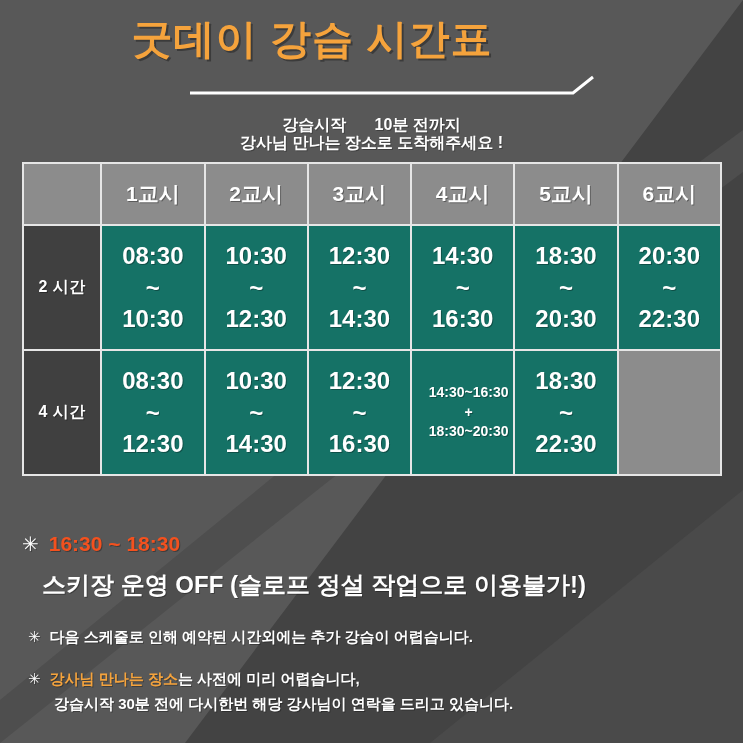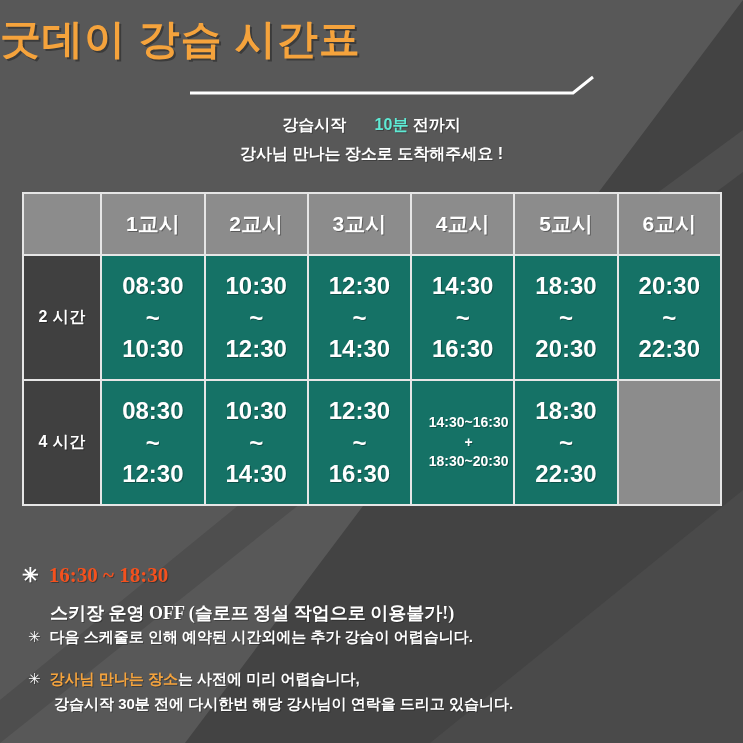--- a/index.html
+++ b/index.html
@@ -45,20 +45,21 @@
     width: 743px; height: 743px;
     background: #4a4a4a;
     clip-path: polygon(743px 490px, 743px 743px, 430px 743px);
   }
 
   
   .title-wrap {
     position: absolute;
     left: 0; top: 14px;
     width: 624px;
+    text-align: center;
   }
   .title {
     display: inline-block;
     font-size: 41px;
     font-weight: bold;
     color: #f5a33c;
     letter-spacing: 1px;
     text-shadow: 2px 2px 0 rgba(0,0,0,0.32);
     line-height: 1.25;
   }
@@ -75,28 +76,28 @@
     position: absolute;
     left: 0;
     width: 743px;
     text-align: center;
     font-size: 16px;
     font-weight: bold;
     color: #ffffff;
     text-shadow: 1px 1px 0 rgba(0,0,0,0.28);
   }
   .subtitle.line1 { top: 115px; }
-  .subtitle.line2 { top: 144px; }
-  .sub-accent { color: #5eead4; margin-left: 24px; }
+  .subtitle.line2 { top: 133px; }
+  .sub-accent { color: #ffffff; margin-left: 24px; }
 
   
   .table-wrap {
     position: absolute;
     left: 22px;
-    top: 192px;
+    top: 162px;
     width: 700px;
   }
   table.schedule {
     border-collapse: collapse;
     table-layout: fixed;
     width: 700px;
     background: #8c8c8c;
   }
   table.schedule td, table.schedule th {
     border: 2px solid #e6e6e6;
@@ -142,40 +143,39 @@
     padding-left: 12px;
   }
   td.empty {
     background: #8c8c8c;
   }
 
   
   .hl-block {
     position: absolute;
     left: 22px;
-    top: 563px;
+    top: 532px;
     width: 700px;
-    font-family: Liberation Serif, serif;
   }
   .hl-line1 {
     font-size: 21px;
     font-weight: bold;
     color: #f4511e;
     text-shadow: 1px 1px 0 rgba(0,0,0,0.3);
     white-space: nowrap;
   }
   .hl-star {
     color: #ffffff;
     margin-right: 10px;
     font-size: 20px;
   }
   .hl-line2 {
     margin-top: 13px;
-    margin-left: 28px;
-    font-size: 18px;
+    margin-left: 20px;
+    font-size: 24px;
     font-weight: bold;
     color: #ffffff;
     text-shadow: 1px 1px 0 rgba(0,0,0,0.3);
     white-space: nowrap;
   }
 
   
   .notes {
     position: absolute;
     left: 28px;

